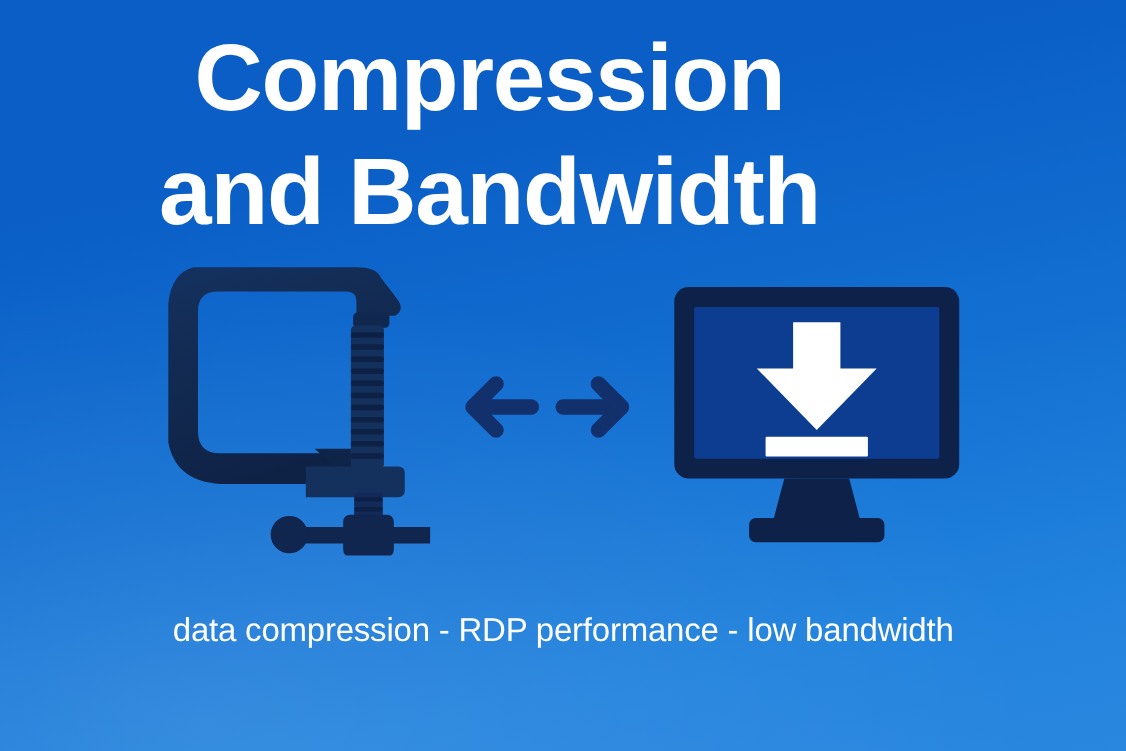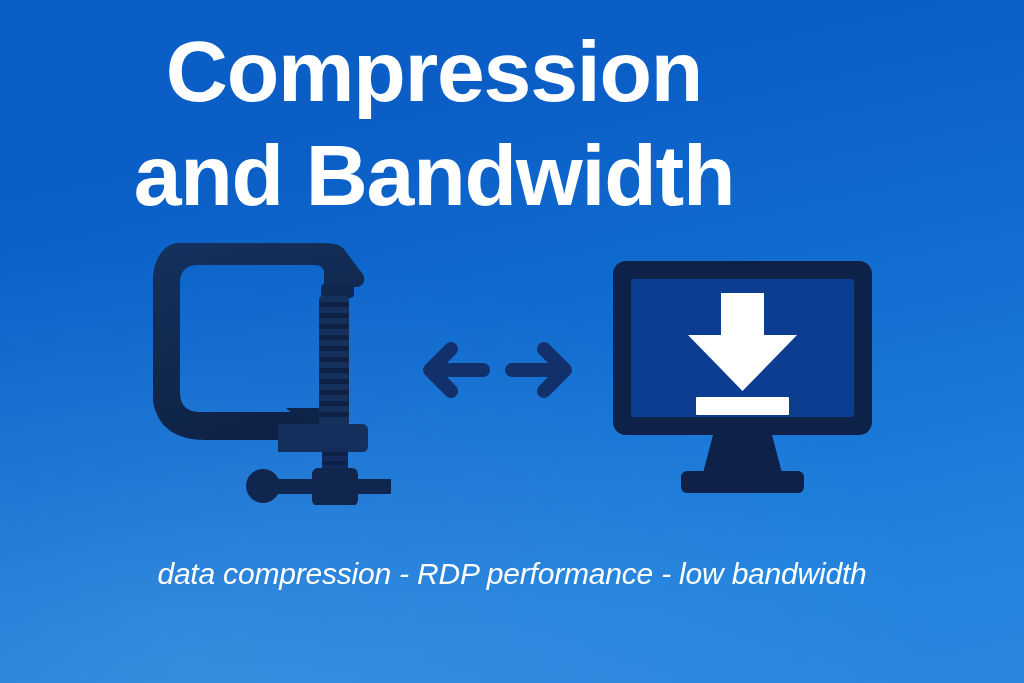--- a/index.html
+++ b/index.html
@@ -26,20 +26,21 @@
   }
 
   
   .title-block {
     position: absolute;
     left: 0;
     top: 28px;
     width: 868px;
     text-align: center;
     z-index: 5;
+    padding-left: 11px;
   }
   .title-line {
     display: block;
     color: #ffffff;
     font-weight: 700;
     font-size: 86px;
     line-height: 1.02;
     letter-spacing: -1.2px;
     white-space: nowrap;
   }
@@ -54,21 +55,20 @@
     left: 0;
     top: 557px;
     width: 1024px;
     text-align: center;
     color: #ffffff;
     font-size: 30px;
     font-weight: 500;
     letter-spacing: -0.2px;
     white-space: nowrap;
     z-index: 5;
-    font-style: italic;
   }
 
   
   .art-row {
     position: absolute;
     left: 0;
     top: 235px;
     width: 1024px;
     height: 275px;
     z-index: 3;

